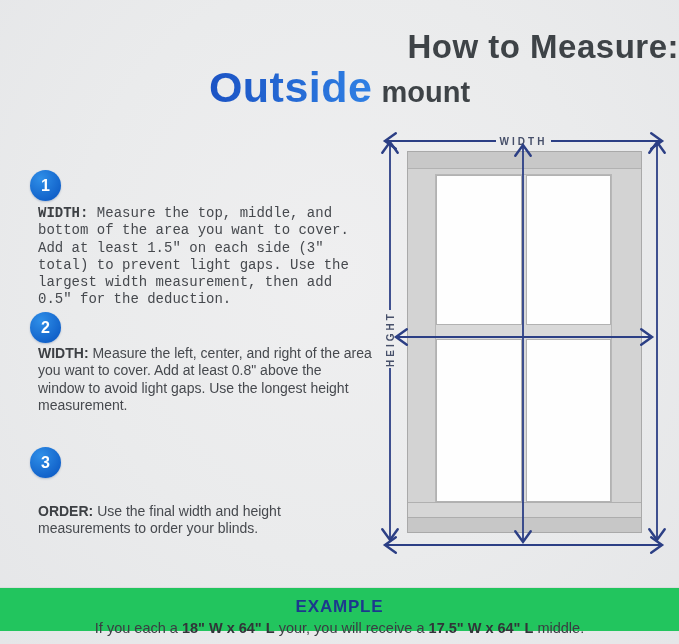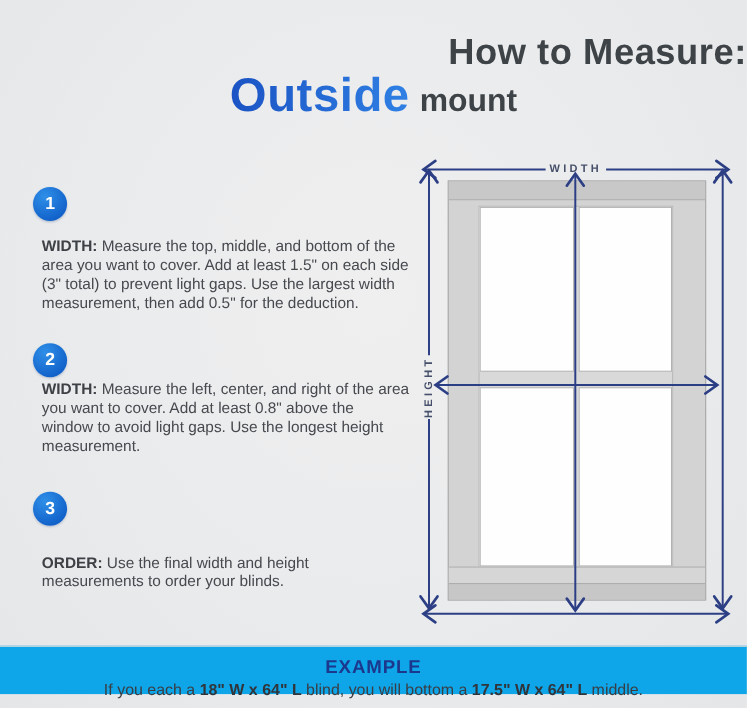--- a/index.html
+++ b/index.html
@@ -51,23 +51,23 @@
     color:#fff; font-size:16px; font-weight:700;
     display:flex; align-items:center; justify-content:center;
     box-shadow:0 1px 2px rgba(20,60,120,.25);
   }
   .badge.b1{top:170px;} .badge.b2{top:312px;} .badge.b3{top:447px;}
   .step-text{
     position:absolute; left:38px; width:334px;
     font-size:14px; line-height:17.3px; color:var(--body_gray);
   }
   .step-text b{font-weight:700; color:#3d4044;}
-  .step-text.s1{top:215px;} .step-text.s2{top:345px;} .step-text.s3{top:503px;}
+  .step-text.s1{top:205px;font-family:Liberation Mono, monospace;} .step-text.s2{top:345px;} .step-text.s3{top:503px;}
   
-  .diagram{position:absolute; left:370px; top:139px; width:309px; height:440px;}
+  .diagram{position:absolute; left:370px; top:126px; width:309px; height:440px;}
   .win{
     position:absolute; left:37px; top:25px; width:235px; height:382px;
     background:#d3d3d3; border:1px solid #a9a9a9;
   }
   .win-head{
     position:absolute; top:0; left:0; right:0; height:17px;
     background:#c8c8c8; border-bottom:1px solid #b2b2b2;
   }
   .win-glass{
     position:absolute; left:27px; top:22px; width:177px; height:329px;
@@ -90,21 +90,21 @@
   .arrows{position:absolute; inset:0; pointer-events:none;}
   .arrows line{stroke:var(--arrow_navy); stroke-width:1.8;}
   .measure-label{
     font-family:"Liberation Sans", sans-serif;
     font-size:10px; font-weight:700; letter-spacing:3px;
     fill:var(--label_slate);
   }
   
   .example{
     position:absolute; left:0; right:0; top:587px; height:44px;
-    background:#0ea5e9; border-top:1px solid #dcdcde;
+    background:#22c55e; border-top:1px solid #dcdcde;
     text-align:center;
   }
   .example-heading{
     margin-top:9px;
     font-size:17px; font-weight:700; letter-spacing:0.8px;
     color:var(--example_navy);
   }
   .example-sentence{
     margin-top:3px;
     font-size:14.5px; color:#3a3d42;
@@ -160,14 +160,14 @@
     <line x1="153" y1="19" x2="153" y2="416" marker-start="url(#ah)" marker-end="url(#ah)"></line>
 
     <line x1="26" y1="211" x2="282" y2="211" marker-start="url(#ah)" marker-end="url(#ah)"></line>
 
     <line x1="15" y1="419" x2="292" y2="419" marker-start="url(#ah)" marker-end="url(#ah)"></line>
   </svg>
 </div>
 
 <footer class="example">
   <div class="example-heading">EXAMPLE</div>
-  <p class="example-sentence"><span>If you each a </span><b>18" W x 64" L</b><span> blind, you will bottom a </span><b>17.5" W x 64" L</b><span> middle.</span></p>
+  <p class="example-sentence"><span>If you each a </span><b>18" W x 64" L</b><span> your, you will receive a </span><b>17.5" W x 64" L</b><span> middle.</span></p>
 </footer>
 
 </body></html>

